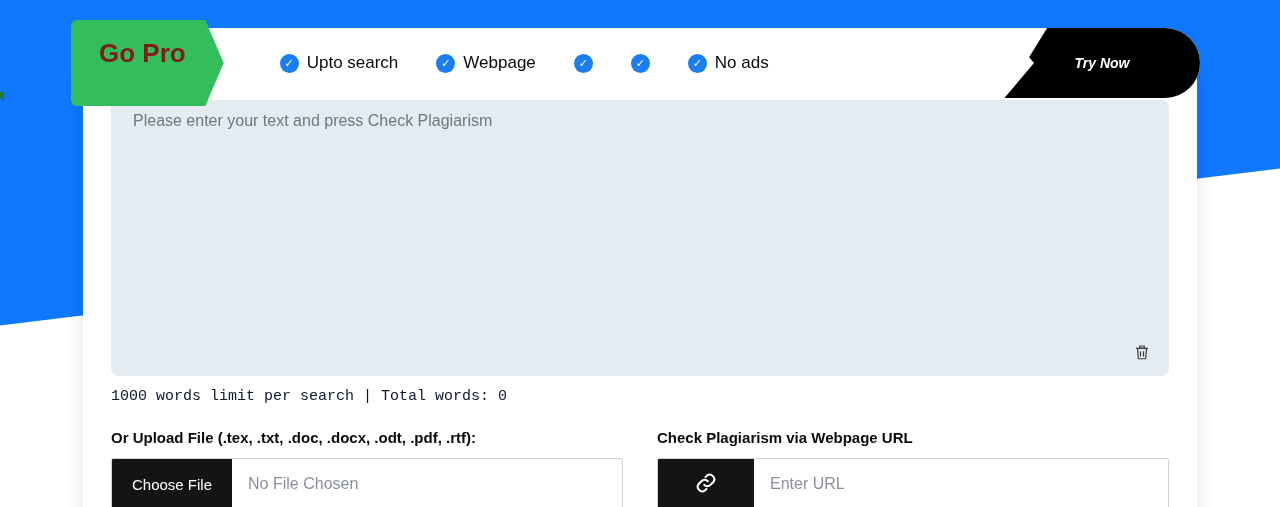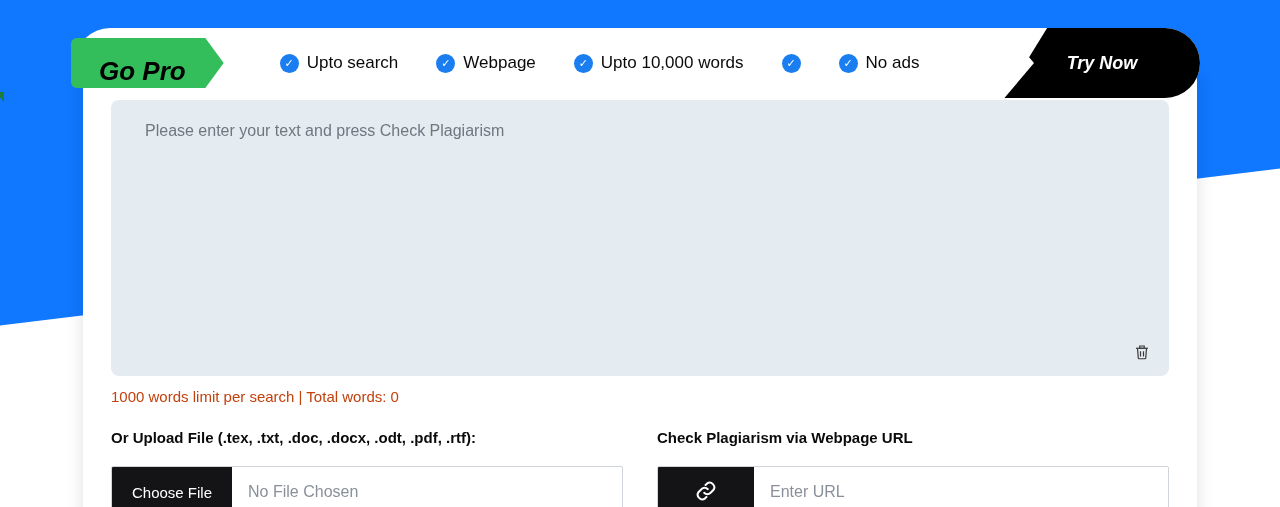--- a/index.html
+++ b/index.html
@@ -26,24 +26,24 @@
     width:1125px;
     background:#fff;
     border-radius:36px;
     display:flex; align-items:center;
     z-index:5;
     overflow:visible;
   }
   .go-pro {
     position:relative;
     margin-left:-4px;
-    height:50px; line-height:66px;
+    height:86px; line-height:66px;
     padding:0 38px 0 28px;
     background:#34be5b;
-    color:#000000; font-weight:700; font-style:italic; font-size:26px;
+    color:#7f1d1d; font-weight:700; font-size:26px;
     border-radius:6px 0 0 6px;
     clip-path: polygon(0 0, 88% 0, 100% 50%, 88% 100%, 0 100%);
     z-index:2;
   }
   .go-pro-fold {
     position:absolute; left:-4px; top:92px;
     border-top:10px solid #1e7d36;
     border-left:8px solid transparent;
     z-index:4;
   }
@@ -59,21 +59,21 @@
     align-items:center; justify-content:center;
     font-size:11px; line-height:1;
   }
   .try-now {
     position:absolute;
     right:0; top:0;
     height:70px;
     width:196px;
     background:#000;
     color:#fff;
-    font-weight:700; font-style:italic; font-size:18px;
+    font-weight:700; font-style:italic; font-size:14px;
     display:flex; align-items:center; justify-content:center;
     border-top-right-radius:36px; border-bottom-right-radius:36px;
     clip-path: polygon(22% 0, 100% 0, 100% 100%, 0 100%);
     z-index:3;
   }
   .try-now-wedge {
     position:absolute; right:166px; top:0;
     height:70px; width:74px;
     background:#fff;
     clip-path: polygon(0 0, 60% 0, 100% 50%, 60% 100%, 0 100%);
@@ -94,42 +94,41 @@
     position:relative;
     width:100%;
     height:276px;
     background:#e4ebf1;
     border-radius:8px;
   }
   .input-area textarea {
     width:100%; height:100%;
     border:none; background:transparent; outline:none;
     resize:none;
-    padding:22px 22px;
+    padding:12px 22px;
     font-family:inherit; font-size:16px;
     color:#333;
-    margin-left:12px;
   }
   .input-area textarea::placeholder { color:#6f7781; }
   .trash-btn {
     position:absolute; right:14px; bottom:10px;
     width:26px; height:26px; display:flex; align-items:center; justify-content:center;
     cursor:pointer; color:#3a3a3a;
   }
   .trash-btn svg { width:18px; height:20px; }
 
-  .limit-line { margin-top:12px; font-size:15px; color:#c2410c; }
+  .limit-line { margin-top:12px; font-size:15px; color:#0f172a;font-family:Liberation Mono, monospace; }
 
   .row2 {
     margin-top:24px;
     display:grid;
     grid-template-columns: 1fr 1fr;
     gap:34px;
   }
-  .sub-label { font-size:15px; font-weight:600; color:#0a0a0a; margin-bottom:20px; }
+  .sub-label { font-size:15px; font-weight:600; color:#0a0a0a; margin-bottom:12px; }
 
   .combo {
     display:flex; height:52px;
     border:1px solid #cfd4da; border-radius:2px; overflow:hidden;
     align-items:stretch;
   }
   .combo .dark-btn {
     background:#141417; color:#fff;
     display:flex; align-items:center; justify-content:center;
     padding:0 20px; font-size:15px; cursor:pointer;
@@ -160,21 +159,20 @@
       <span class="feat">
         <span class="check-icon">✓</span>
         <span>Upto search</span>
       </span>
       <span class="feat">
         <span class="check-icon">✓</span>
         <span>Webpage</span>
       </span>
       <span class="feat">
         <span class="check-icon">✓</span>
-        <span>Upto 10,000 words</span>
       </span>
       <span class="feat">
         <span class="check-icon">✓</span>
       </span>
       <span class="feat">
         <span class="check-icon">✓</span>
         <span>No ads</span>
       </span>
     </div>
     <div class="try-now-wedge"></div>

